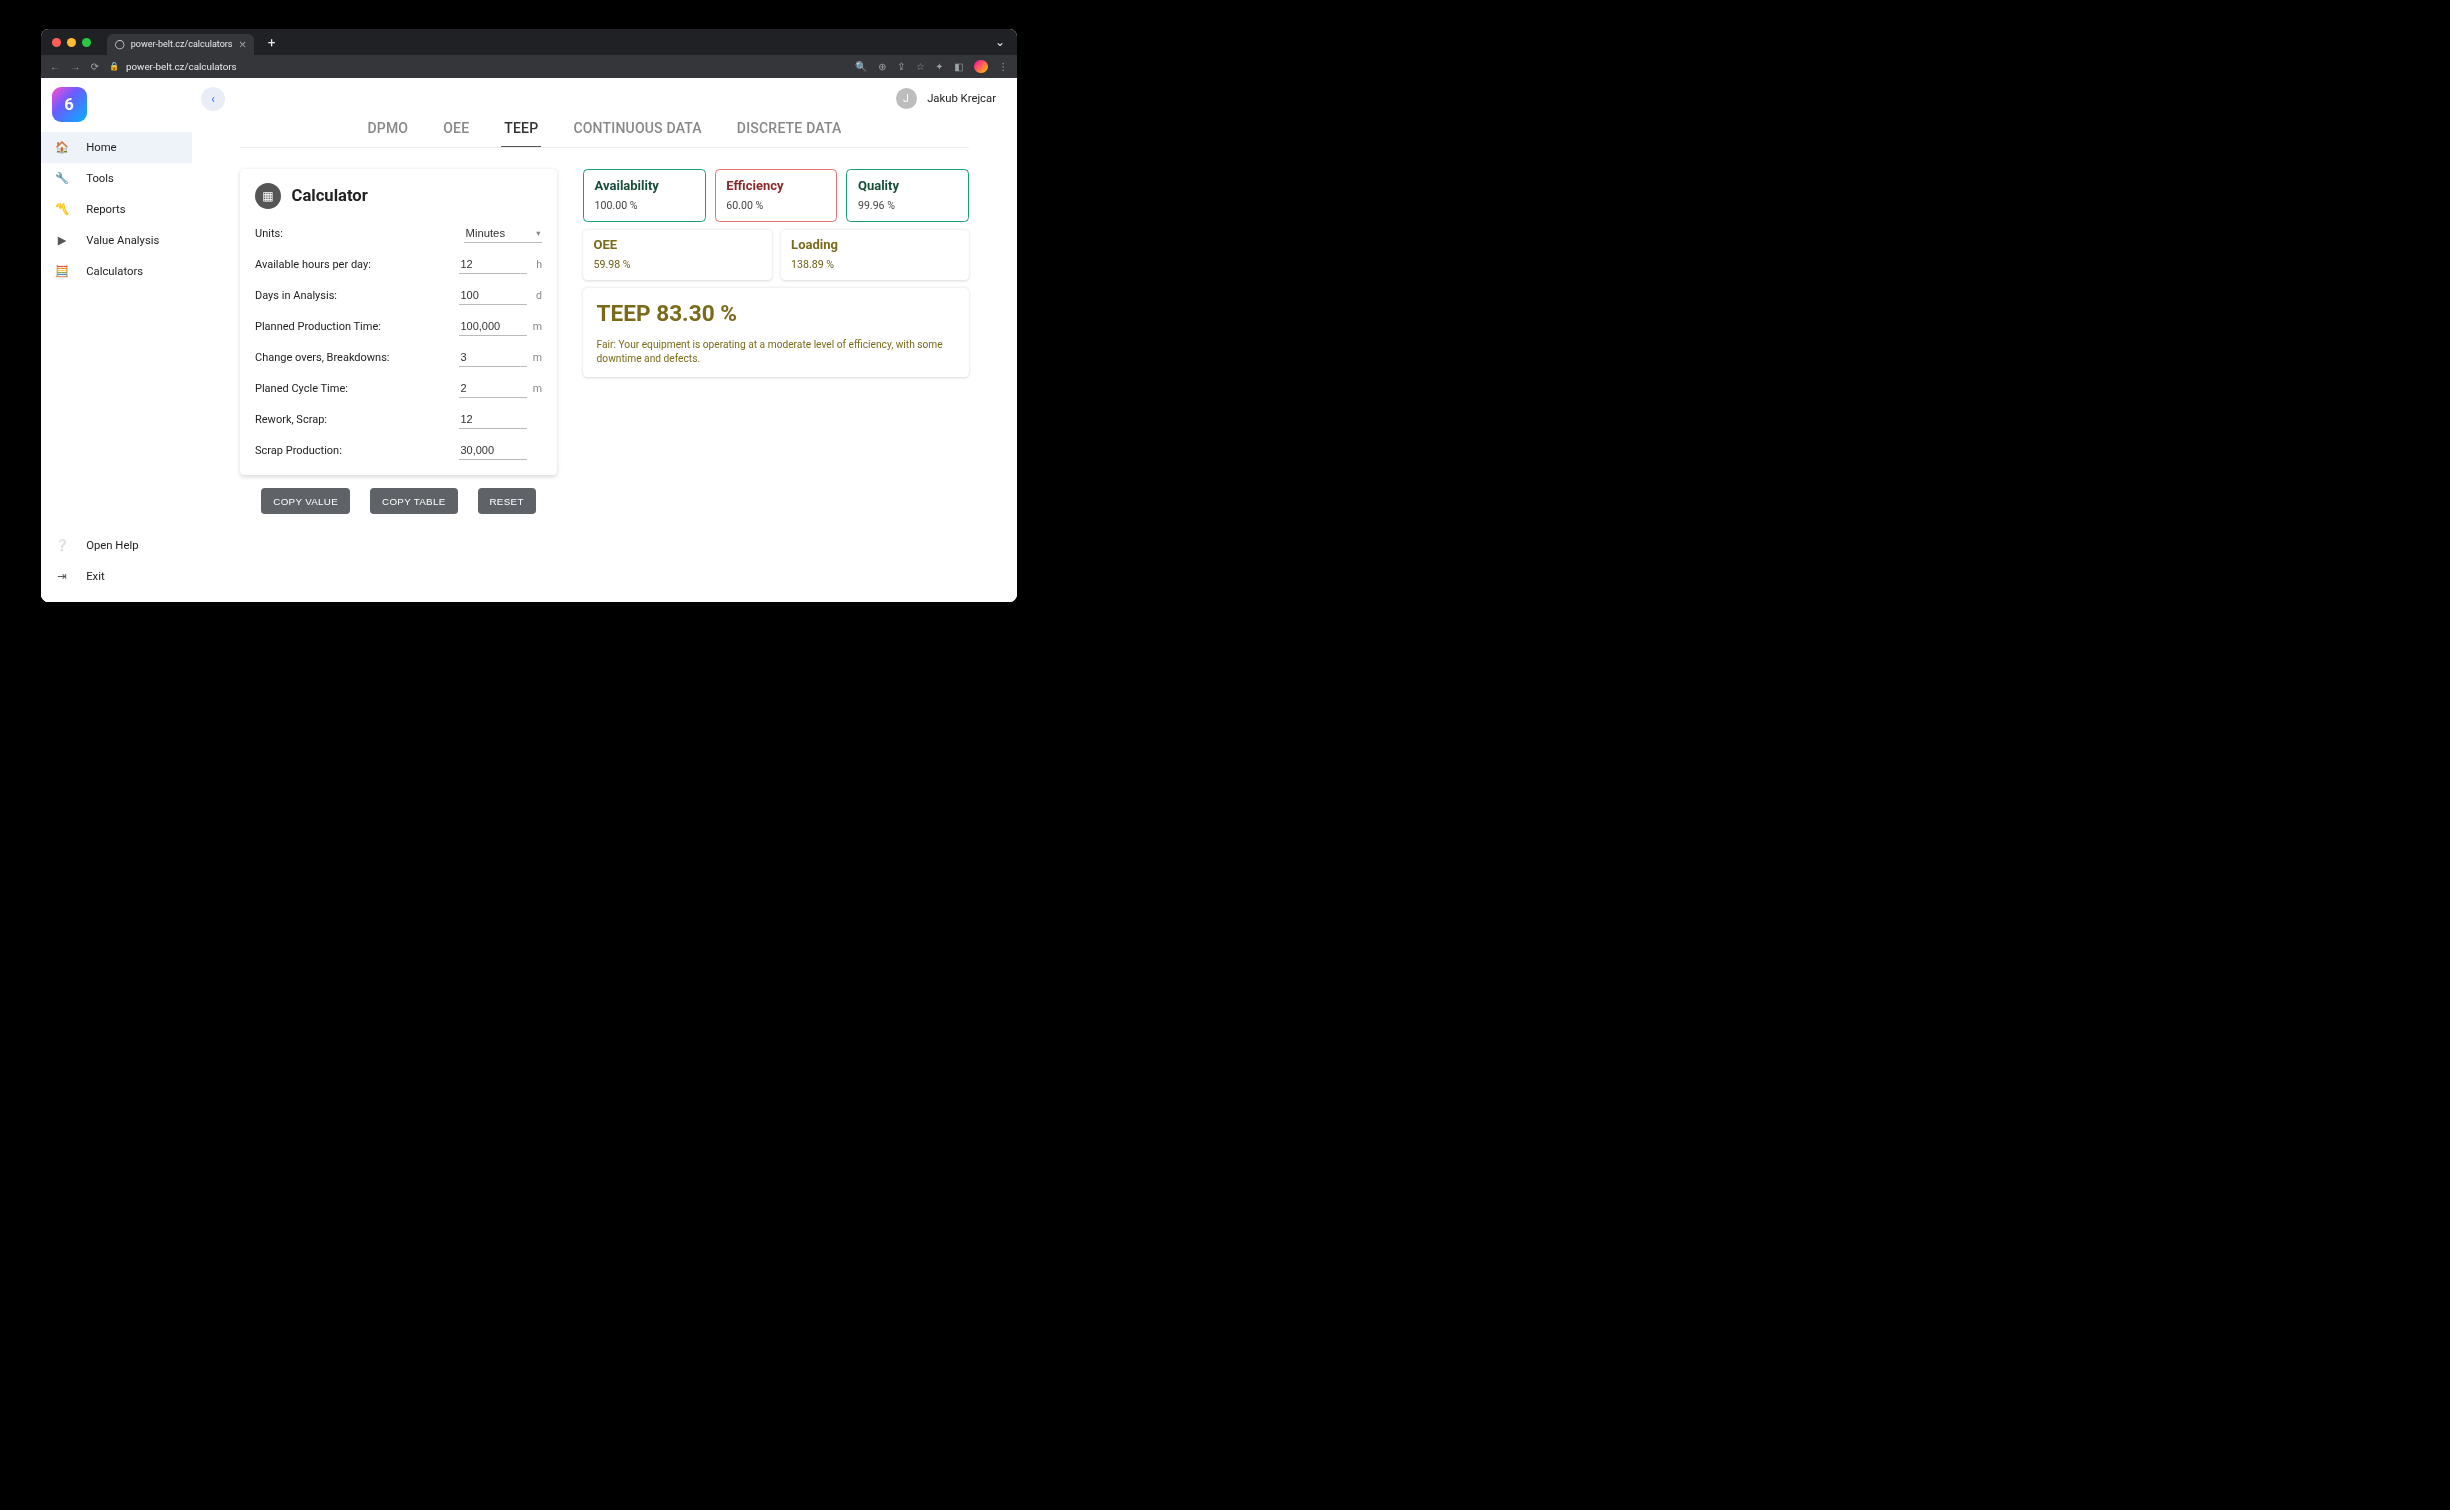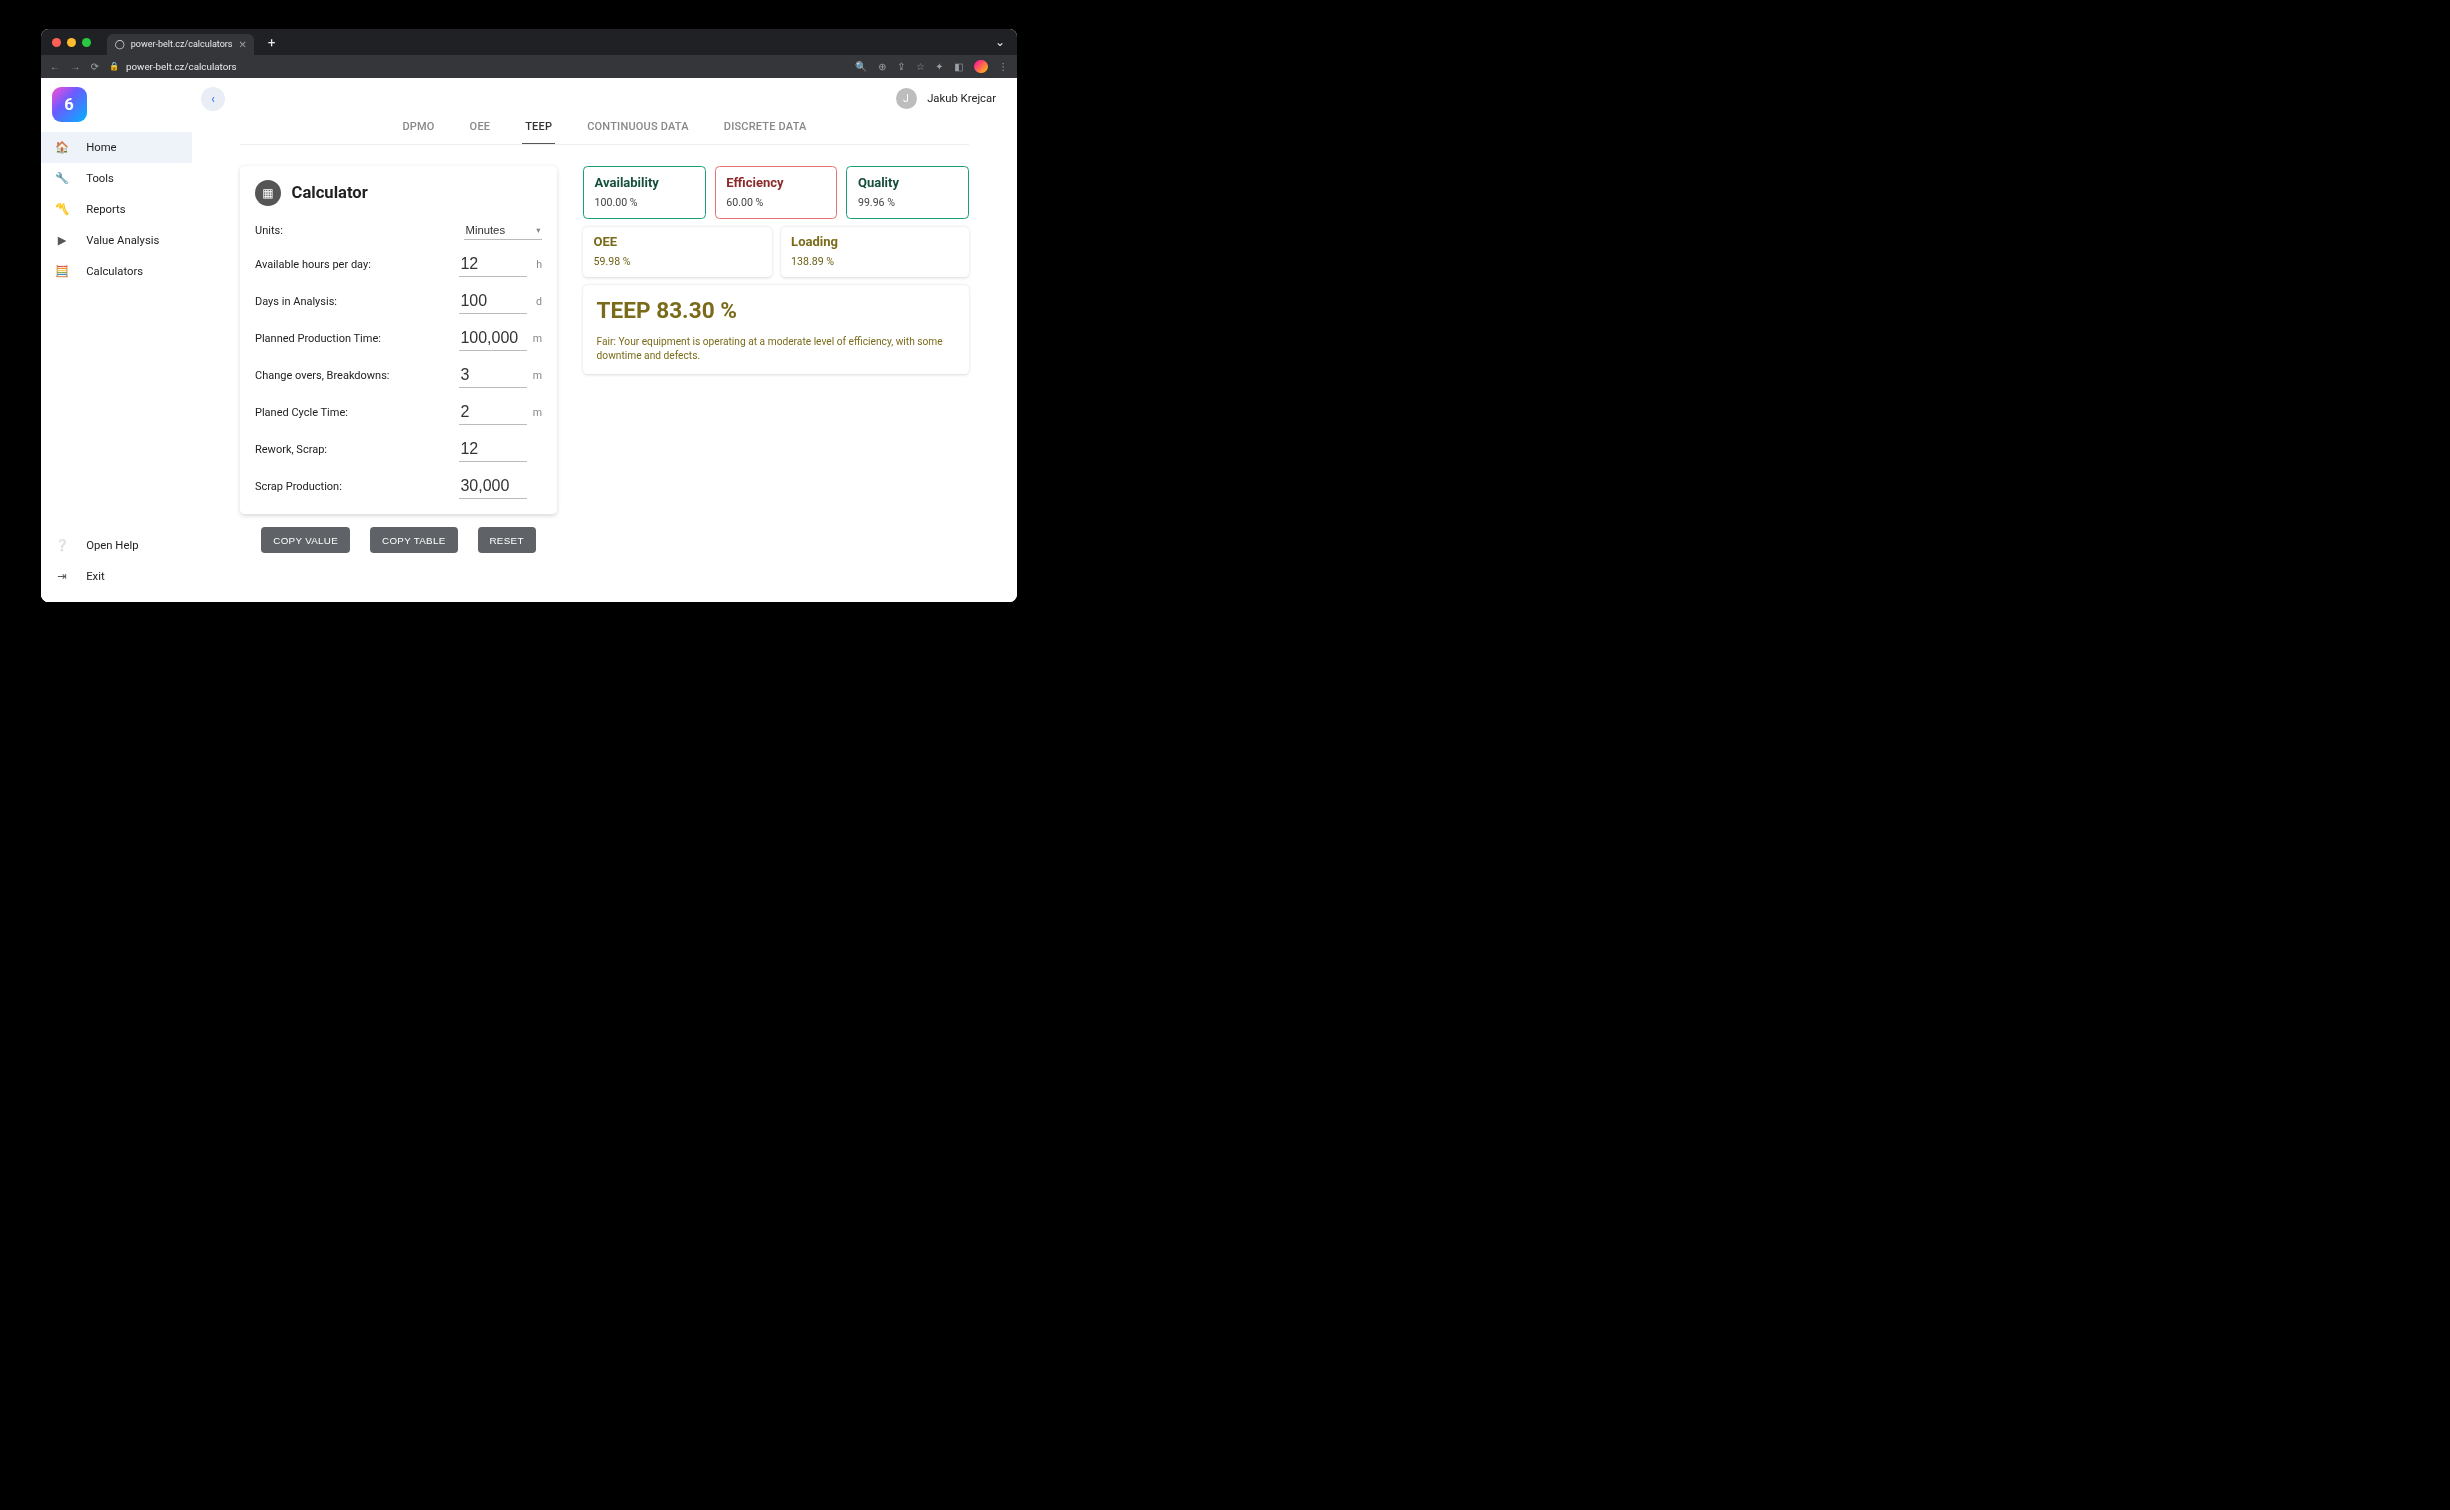--- a/index.html
+++ b/index.html
@@ -112,21 +112,21 @@
     color:#2962ff;cursor:pointer;
   }
   .tabs-row{
     display:flex;justify-content:center;gap:29px;
     padding-top:36px;
     border-bottom:0.8px solid #eee;
     padding-bottom:0;
     margin: 0 48px;
   }
   .tabrow-item{
-    color:#888;font-size:11px;font-weight:500;
+    color:#888;font-size:14px;font-weight:500;
     padding:6px 3px 10.6px;
     cursor:pointer;
     letter-spacing:0.2px;
     text-align:right;
   }
   .tabrow-item.active{color:#333;border-bottom:1.5px solid #555;}
 
   .content{display:flex;gap:26px;padding:21px 48px 15px;}
   .page-titles{padding:18px 48px 0;}
   .page-title{font-size:21px;font-weight:400;color:#222;}
@@ -139,21 +139,21 @@
     width:317px;
   }
   .card-head{display:flex;align-items:center;gap:10.6px;margin-bottom:9px;}
   .card-head-icon{width:26px;height:26px;border-radius:50%;background:#555;color:#fff;display:flex;align-items:center;justify-content:center;font-size:12px;}
   .card-head-title{font-size:16.6px;font-weight:700;color:#222;}
   .form-row{display:flex;align-items:center;justify-content:space-between;padding:6px 0;}
   .form-label{font-size:11px;color:#222;}
   .form-field{display:flex;align-items:center;gap:4.5px;}
   .inp{
     border:none;border-bottom:0.8px solid #bbb;
-    font-size:16px;padding:3px 1.5px;width:68px;
+    font-size:11px;padding:3px 1.5px;width:68px;
     outline:none;background:transparent;color:#333;
   }
   .unit{color:#888;font-size:10.6px;width:10.6px;text-align:right;}
   .sel{
     border:none;border-bottom:0.8px solid #bbb;
     font-size:11.3px;padding:3px 1.5px;width:78px;
     background:transparent;color:#333; outline:none;
     appearance:none;-webkit-appearance:none;
     cursor:pointer;
   }

